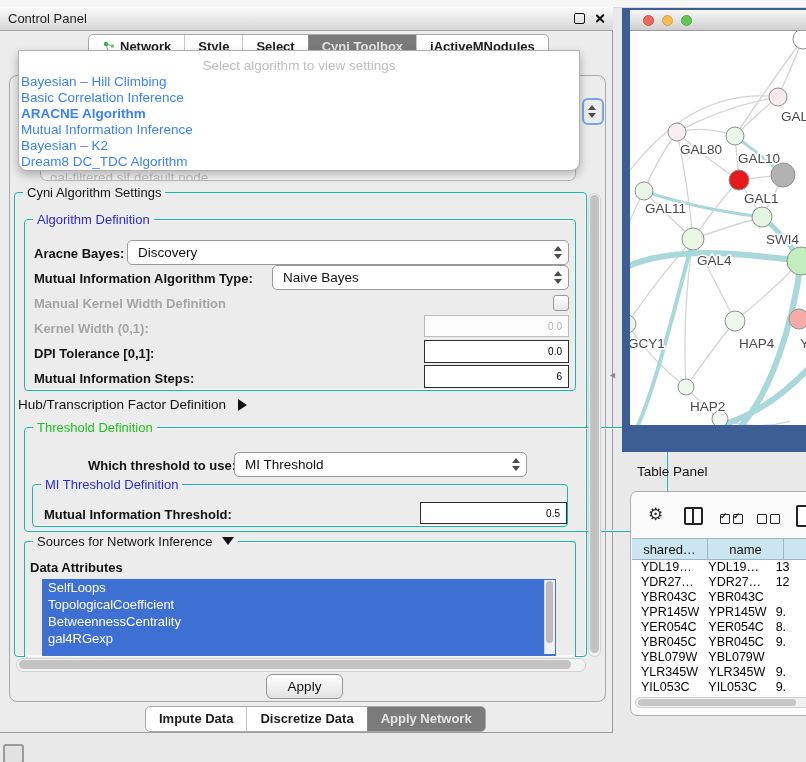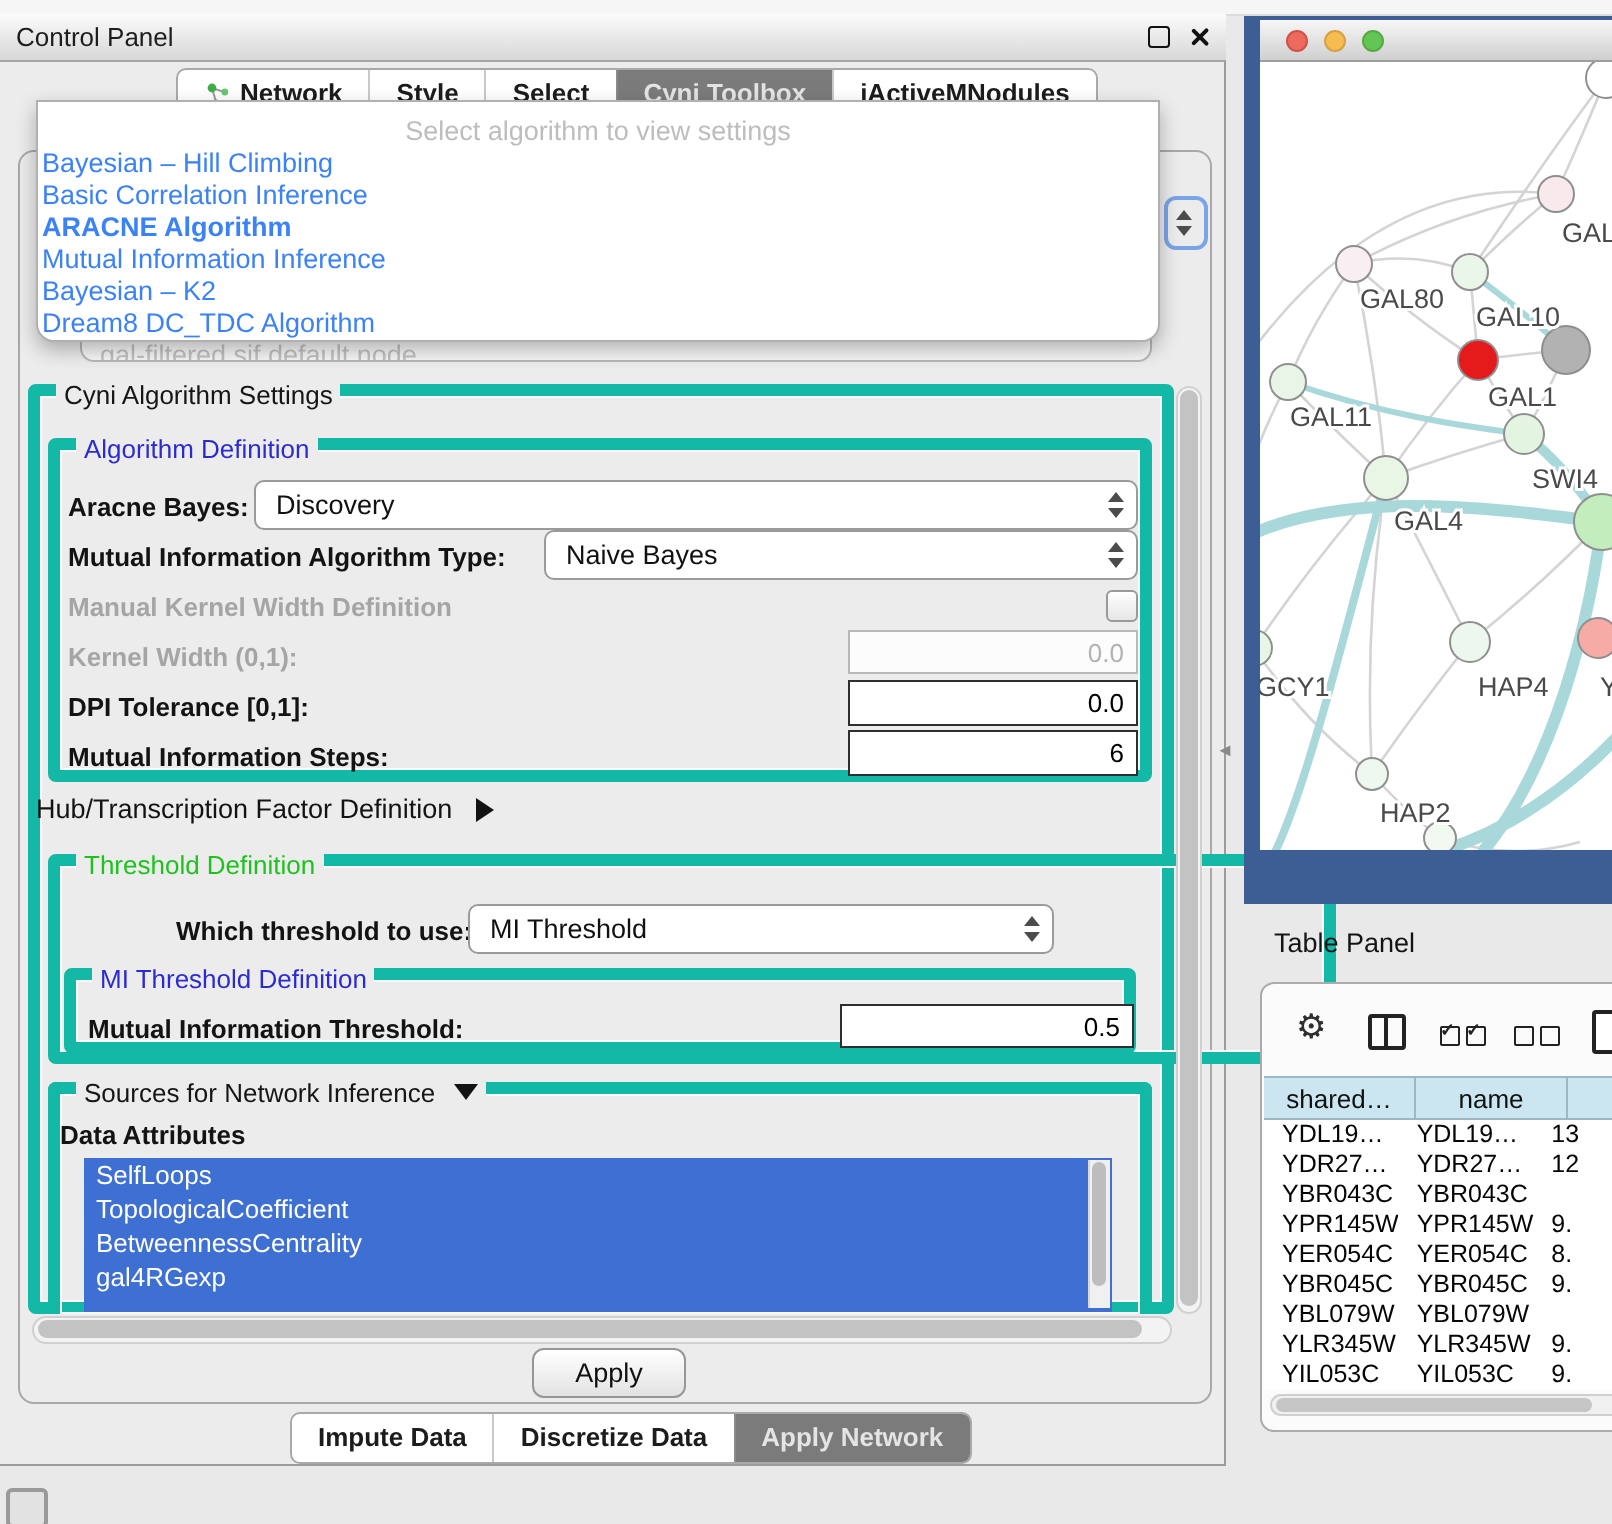--- a/index.html
+++ b/index.html
@@ -38,21 +38,21 @@
        background:#ececec;box-sizing:border-box;display:flex;align-items:center;justify-content:center}
 
   
   .popup{left:18px;top:50px;width:562px;height:121px;background:#fff;border:1px solid #b0b0b0;
        border-radius:0 0 9px 9px;box-shadow:0 4px 10px rgba(0,0,0,.28);z-index:40;box-sizing:border-box;padding-top:6px}
   .popup-placeholder{height:17px;line-height:17px;text-align:center;color:#bdbdbd;font-size:13.5px}
   .popup-item{height:16px;line-height:16px;padding-left:2px;font-size:13.5px;color:#3b82f6}
   .popup-item.sel{font-weight:bold}
 
   
-  .group{border:6px solid #14b8a6;border-radius:4px;box-sizing:border-box;box-shadow:inset 0 0 0 1px #fafafa}
+  .group{border:1px solid #14b8a6;border-radius:4px;box-sizing:border-box;box-shadow:inset 0 0 0 1px #fafafa}
   .legend{position:absolute;top:-8px;left:8px;background:#ececec;padding:0 4px;font-size:13px;white-space:nowrap}
   .cyni-group{left:14px;top:192px;width:573px;height:465px}
   .algo-group{left:24px;top:219px;width:552px;height:172px}
   .threshold-group{left:24px;top:427px;width:644px;height:105px}
   .mi-group{left:32px;top:484px;width:536px;height:43px}
   .sources-group{left:24px;top:541px;width:552px;height:116px;border-bottom:none;border-radius:4px 4px 0 0}
   .t-blue{color:#2b2bd0}.t-green{color:#1ec21e}.t-black{color:#161616}
 
   .flabel{font-size:13px;font-weight:bold;color:#131313;white-space:nowrap}
   .flabel.dis{color:#a5a5a5}
@@ -60,21 +60,21 @@
 
   
   .combo{border:1px solid #9a9a9a;border-radius:5px;background:#fff;box-sizing:border-box;
         font-size:13.5px;color:#111;display:flex;align-items:center;padding-left:10px}
   .spin{margin-left:auto;margin-right:6px;display:flex;flex-direction:column;gap:2.5px;align-items:center}
   .spin i{display:block;width:0;height:0;border-left:4px solid transparent;border-right:4px solid transparent}
   .spin .up{border-bottom:5px solid #4c4c4c}
   .spin .dn{border-top:5px solid #4c4c4c}
 
   
-  .tfield{background:#fff;border:1.5px solid #2e2e2e;box-sizing:border-box;font-size:13px;color:#000;
+  .tfield{background:#fff;border:1.5px solid #2e2e2e;box-sizing:border-box;font-size:10px;color:#000;
         text-align:right;padding:0 6px;display:flex;align-items:center;justify-content:flex-end}
   .tfield.dis{border:1px solid #b9b9b9;color:#b3b3b3;background:#fcfcfc}
   .checkbox{width:14px;height:14px;border:1px solid #9a9a9a;border-radius:3px;background:linear-gradient(#ffffff,#e6e6e6)}
 
   .tri-right{display:inline-block;width:0;height:0;border-top:6px solid transparent;border-bottom:6px solid transparent;
         border-left:9px solid #121212;margin-left:8px;vertical-align:-2px}
   .tri-down{display:inline-block;width:0;height:0;border-left:6px solid transparent;border-right:6px solid transparent;
         border-top:8px solid #121212;margin-left:6px;vertical-align:1px}
 
   

